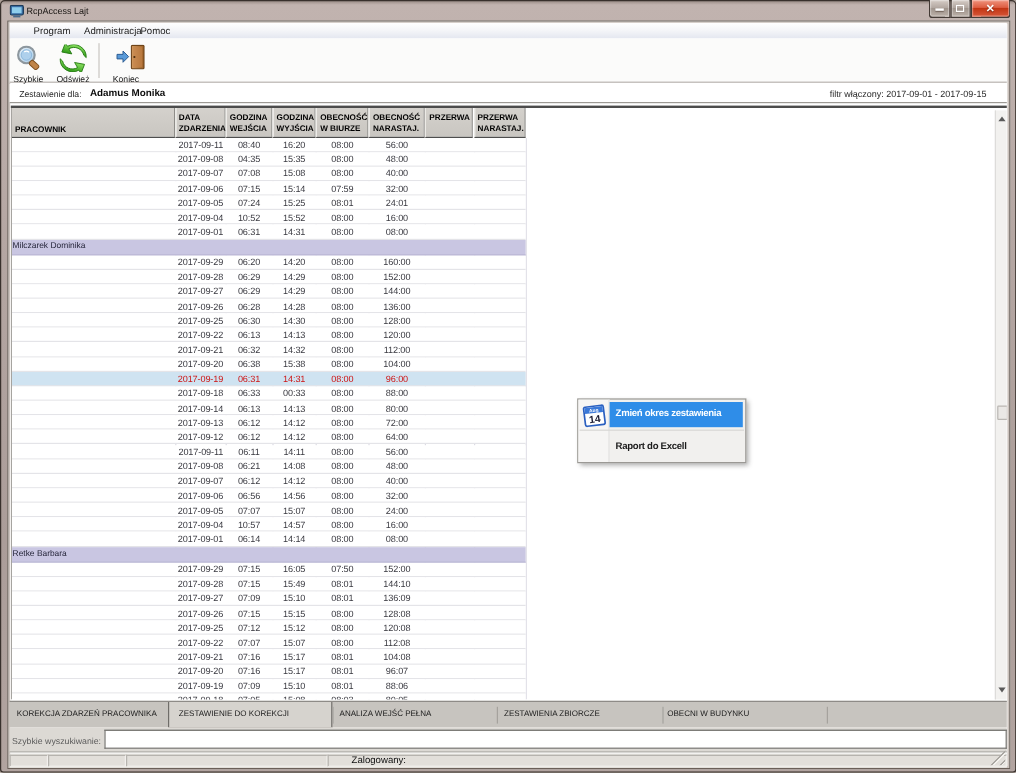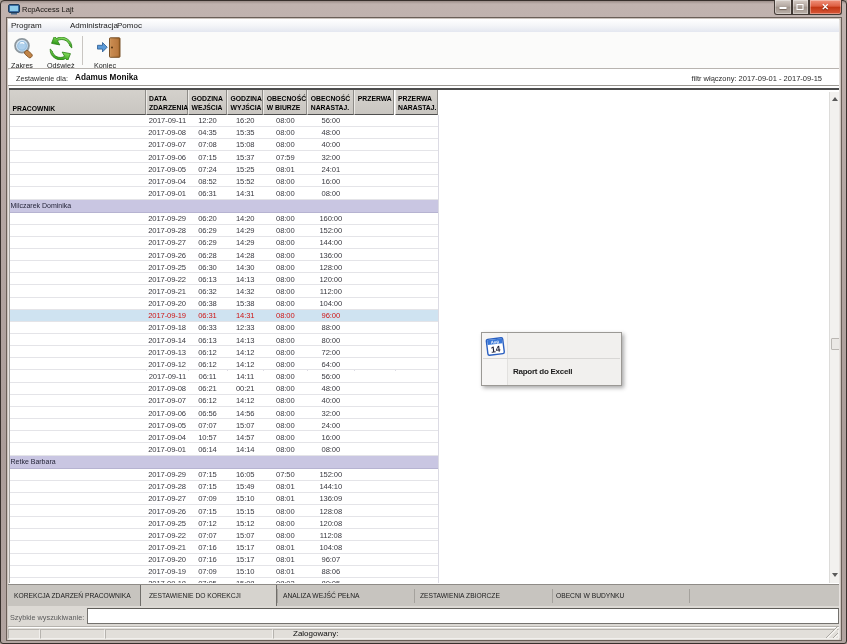--- a/index.html
+++ b/index.html
@@ -70,38 +70,38 @@
 <div id="btn-min" class="wbtn">
     <span class="g" style="top:62%;width:7px;height:2px;background:#fff;box-shadow:0 1px 1px rgba(60,40,30,.5)"></span>
   </div>
 <div id="btn-max" class="wbtn">
     <span class="g" style="width:7px;height:6px;border:1.3px solid #fff;box-shadow:0 0 1px rgba(60,40,30,.6)"></span>
   </div>
 <div id="btn-close" class="wbtn">
     <span class="g" style="font-size:9px;font-weight:bold;text-shadow:0 1px 1px rgba(80,20,5,.7)">✕</span>
   </div>
 <div id="menubar">
- <span style="left:3px">Program</span>
+ <span style="left:20px">Program</span>
     <span style="left:62px">Administracja</span>
     <span style="left:109px">Pomoc</span>
 </div>
 <div id="toolbar">
  <svg style="position:absolute;left:4px;top:6px" width="25" height="21" viewBox="0 0 25 21">
   <defs>
         <linearGradient id="mg" x1="0" y1="0" x2="1" y2="1">
           <stop offset="0" stop-color="#e8f2fa"></stop>
           <stop offset="1" stop-color="#a8cce8"></stop>
         </linearGradient>
       </defs>
   <circle cx="10" cy="7.8" r="6.9" fill="url(#mg)" stroke="#8d979e" stroke-width="1.8"></circle>
   <circle cx="10" cy="7.8" r="4.4" fill="#aed0ec" stroke="#7cabd4" stroke-width="0.6"></circle>
   <path d="M8.2 5.2 A3.4 3.4 0 0 1 12.2 5.5" stroke="#fff" stroke-width="1.2" fill="none"></path>
   <rect x="14.8" y="11.6" width="8.4" height="4.6" rx="1.9" transform="rotate(42 14.8 11.6)" fill="#c08448" stroke="#7e4e1e" stroke-width="0.8"></rect>
  </svg>
- <span class="lbl" style="left:3px">Zakres</span>
+ <span class="lbl" style="left:3px">Szybkie</span>
  <svg style="position:absolute;left:41px;top:5px" width="24" height="23" viewBox="0 0 24 23">
       <g transform="rotate(14 12 11.5)">
   <defs>
           <linearGradient id="gr" x1="0" y1="0" x2="0" y2="1">
             <stop offset="0" stop-color="#8ae060"></stop>
             <stop offset="1" stop-color="#2e9916"></stop>
           </linearGradient>
         </defs>
   <path d="M20 7 A8.4 8.4 0 0 0 6.6 4.8 L10 8.3 L1.6 8.8 L2.6 0.8 L5 3 A10.4 10.4 0 0 1 22.4 8.4 Z" fill="url(#gr)" stroke="#237a10" stroke-width="0.7"></path>
   <path d="M4 16 A8.4 8.4 0 0 0 17.4 18.2 L14 14.7 L22.4 14.2 L21.4 22.2 L19 20 A10.4 10.4 0 0 1 1.6 14.6 Z" fill="url(#gr)" stroke="#237a10" stroke-width="0.7"></path>
@@ -164,21 +164,21 @@
  <i class="vl" style="left:136.5px"></i>
 <i class="vl" style="left:179px"></i>
 <i class="vl" style="left:218px"></i>
 <i class="vl" style="left:254.3px"></i>
 <i class="vl" style="left:298.3px"></i>
 <i class="vl" style="left:345.3px"></i>
 <i class="vl" style="left:385.5px"></i>
 <i class="vl" style="left:429px"></i>
  <div class="row" style="top:25.00px;height:12.15px">
       <span class="c cd" style="left:136.5px;width:40.5px">2017-09-11</span>
-      <span class="c" style="left:179px;width:39px">12:20</span>
+      <span class="c" style="left:179px;width:39px">08:40</span>
       <span class="c" style="left:218px;width:36.30000000000001px">16:20</span>
       <span class="c" style="left:254.3px;width:44.0px">08:00</span>
       <span class="c" style="left:298.3px;width:47.0px">56:00</span>
     </div>
 <div class="row" style="top:37.15px;height:12.15px">
       <span class="c cd" style="left:136.5px;width:40.5px">2017-09-08</span>
       <span class="c" style="left:179px;width:39px">04:35</span>
       <span class="c" style="left:218px;width:36.30000000000001px">15:35</span>
       <span class="c" style="left:254.3px;width:44.0px">08:00</span>
       <span class="c" style="left:298.3px;width:47.0px">48:00</span>
@@ -186,34 +186,34 @@
 <div class="row" style="top:49.30px;height:12.15px">
       <span class="c cd" style="left:136.5px;width:40.5px">2017-09-07</span>
       <span class="c" style="left:179px;width:39px">07:08</span>
       <span class="c" style="left:218px;width:36.30000000000001px">15:08</span>
       <span class="c" style="left:254.3px;width:44.0px">08:00</span>
       <span class="c" style="left:298.3px;width:47.0px">40:00</span>
     </div>
 <div class="row" style="top:61.45px;height:12.15px">
       <span class="c cd" style="left:136.5px;width:40.5px">2017-09-06</span>
       <span class="c" style="left:179px;width:39px">07:15</span>
-      <span class="c" style="left:218px;width:36.30000000000001px">15:37</span>
+      <span class="c" style="left:218px;width:36.30000000000001px">15:14</span>
       <span class="c" style="left:254.3px;width:44.0px">07:59</span>
       <span class="c" style="left:298.3px;width:47.0px">32:00</span>
     </div>
 <div class="row" style="top:73.60px;height:12.15px">
       <span class="c cd" style="left:136.5px;width:40.5px">2017-09-05</span>
       <span class="c" style="left:179px;width:39px">07:24</span>
       <span class="c" style="left:218px;width:36.30000000000001px">15:25</span>
       <span class="c" style="left:254.3px;width:44.0px">08:01</span>
       <span class="c" style="left:298.3px;width:47.0px">24:01</span>
     </div>
 <div class="row" style="top:85.75px;height:12.15px">
       <span class="c cd" style="left:136.5px;width:40.5px">2017-09-04</span>
-      <span class="c" style="left:179px;width:39px">08:52</span>
+      <span class="c" style="left:179px;width:39px">10:52</span>
       <span class="c" style="left:218px;width:36.30000000000001px">15:52</span>
       <span class="c" style="left:254.3px;width:44.0px">08:00</span>
       <span class="c" style="left:298.3px;width:47.0px">16:00</span>
     </div>
 <div class="row" style="top:97.90px;height:12.15px">
       <span class="c cd" style="left:136.5px;width:40.5px">2017-09-01</span>
       <span class="c" style="left:179px;width:39px">06:31</span>
       <span class="c" style="left:218px;width:36.30000000000001px">14:31</span>
       <span class="c" style="left:254.3px;width:44.0px">08:00</span>
       <span class="c" style="left:298.3px;width:47.0px">08:00</span>
@@ -280,21 +280,21 @@
 <div class="row sel" style="top:220.25px;height:12.15px">
       <span class="c cd" style="left:136.5px;width:40.5px">2017-09-19</span>
       <span class="c" style="left:179px;width:39px">06:31</span>
       <span class="c" style="left:218px;width:36.30000000000001px">14:31</span>
       <span class="c" style="left:254.3px;width:44.0px">08:00</span>
       <span class="c" style="left:298.3px;width:47.0px">96:00</span>
     </div>
 <div class="row" style="top:232.40px;height:12.15px">
       <span class="c cd" style="left:136.5px;width:40.5px">2017-09-18</span>
       <span class="c" style="left:179px;width:39px">06:33</span>
-      <span class="c" style="left:218px;width:36.30000000000001px">12:33</span>
+      <span class="c" style="left:218px;width:36.30000000000001px">00:33</span>
       <span class="c" style="left:254.3px;width:44.0px">08:00</span>
       <span class="c" style="left:298.3px;width:47.0px">88:00</span>
     </div>
 <div class="row" style="top:244.55px;height:12.15px">
       <span class="c cd" style="left:136.5px;width:40.5px">2017-09-14</span>
       <span class="c" style="left:179px;width:39px">06:13</span>
       <span class="c" style="left:218px;width:36.30000000000001px">14:13</span>
       <span class="c" style="left:254.3px;width:44.0px">08:00</span>
       <span class="c" style="left:298.3px;width:47.0px">80:00</span>
     </div>
@@ -315,21 +315,21 @@
 <div class="row" style="top:281.00px;height:12.15px">
       <span class="c cd" style="left:136.5px;width:40.5px">2017-09-11</span>
       <span class="c" style="left:179px;width:39px">06:11</span>
       <span class="c" style="left:218px;width:36.30000000000001px">14:11</span>
       <span class="c" style="left:254.3px;width:44.0px">08:00</span>
       <span class="c" style="left:298.3px;width:47.0px">56:00</span>
     </div>
 <div class="row" style="top:293.15px;height:12.15px">
       <span class="c cd" style="left:136.5px;width:40.5px">2017-09-08</span>
       <span class="c" style="left:179px;width:39px">06:21</span>
-      <span class="c" style="left:218px;width:36.30000000000001px">00:21</span>
+      <span class="c" style="left:218px;width:36.30000000000001px">14:08</span>
       <span class="c" style="left:254.3px;width:44.0px">08:00</span>
       <span class="c" style="left:298.3px;width:47.0px">48:00</span>
     </div>
 <div class="row" style="top:305.30px;height:12.15px">
       <span class="c cd" style="left:136.5px;width:40.5px">2017-09-07</span>
       <span class="c" style="left:179px;width:39px">06:12</span>
       <span class="c" style="left:218px;width:36.30000000000001px">14:12</span>
       <span class="c" style="left:254.3px;width:44.0px">08:00</span>
       <span class="c" style="left:298.3px;width:47.0px">40:00</span>
     </div>
@@ -468,15 +468,18 @@
 <div id="popup">
  <div class="gutter"></div>
  <svg style="position:absolute;left:3px;top:2.5px" width="21" height="21" viewBox="0 0 21 21">
   <g transform="rotate(-7 10 10)">
    <rect x="2" y="2.5" width="16.5" height="16" rx="1.5" fill="#fff" stroke="#2a5fc0" stroke-width="1.4"></rect>
    <path d="M2.8 3.2 h15 v5 h-15 z" fill="#3a78d8"></path>
    <text x="10.3" y="7.3" font-size="4" fill="#fff" text-anchor="middle" font-family="Liberation Sans" font-weight="bold">Aug</text>
    <text x="10.3" y="16.2" font-size="8.5" fill="#1a1a30" text-anchor="middle" font-family="Liberation Sans" font-weight="bold">14</text>
   </g>
  </svg>
+ <div id="pitem1">
+      <span>Zmień okres zestawienia</span>
+    </div>
  <div id="psep"></div>
  <div id="pitem2">Raport do Excell</div>
 </div>
 
 </body></html>

